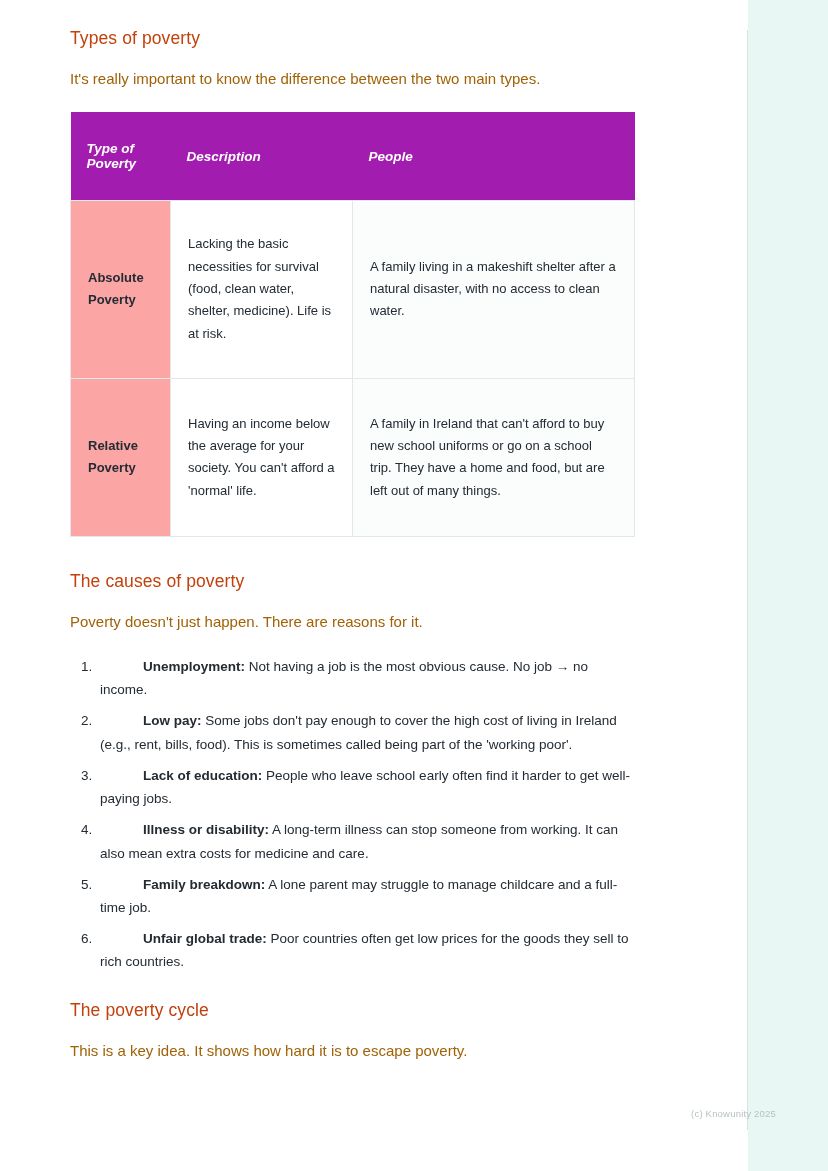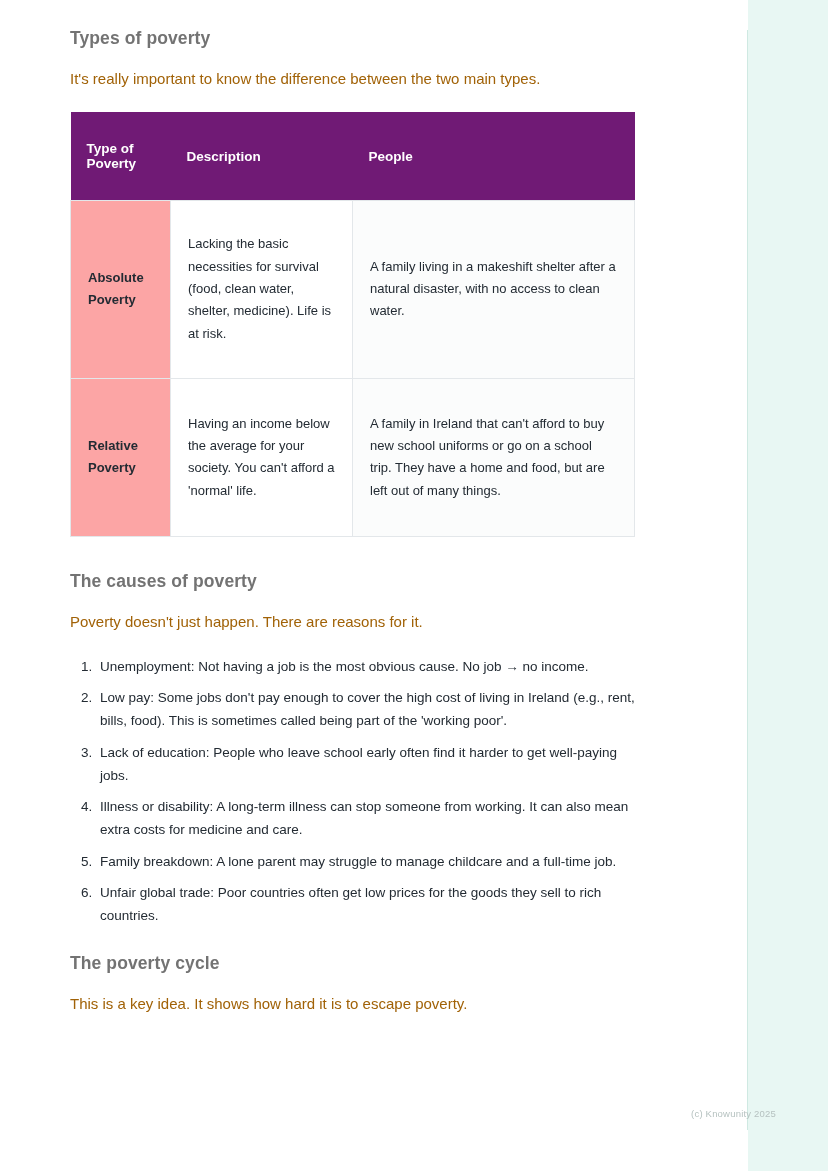--- a/index.html
+++ b/index.html
@@ -44,23 +44,23 @@
   }
 
   .content {
     position: absolute;
     left: 70px;
     top: 28px;
     width: 566px;
   }
 
   h2.section-heading {
-    color: #737373;
+    color: #c2410c;
     font-size: 17.5px;
-    font-weight: bold;
+    font-weight: normal;
     margin: 0 0 18px 0;
     letter-spacing: 0.1px;
   }
   h2.section-heading.spaced-top {
     margin-top: 34px;
   }
 
   p.body-text {
     font-size: 15px;
     line-height: 1.55;
@@ -69,29 +69,30 @@
   }
 
   
   table.types-table {
     border-collapse: collapse;
     width: 564px;
     margin: 0 0 10px 0;
     table-layout: fixed;
   }
   table.types-table th {
-    background: #701a75;
+    background: #a21caf;
     color: #ffffff;
     font-size: 13.5px;
     font-weight: bold;
     text-align: left;
     vertical-align: middle;
     padding: 14px 16px;
     border: none;
     height: 88px;
+    font-style: italic;
   }
   table.types-table th.col-type { width: 100px; }
   table.types-table th.col-desc { width: 182px; }
   table.types-table th.col-example { width: 282px; }
 
   table.types-table td {
     border: 1px solid #e3e7ea;
     font-size: 13px;
     line-height: 1.72;
     padding: 11px 17px;
@@ -115,21 +116,22 @@
     padding-left: 26px;
     font-size: 13.5px;
     line-height: 1.72;
     color: #232b33;
   }
   ol.causes-list li {
     margin-bottom: 8px;
     padding-left: 4px;
   }
   ol.causes-list li b {
-    font-weight: normal;
+    font-weight: bold;
+    margin-left: 43px;
   }
 
   .list-wrap { margin-bottom: 26px; }
 
   
   .footer-note {
     position: absolute;
     right: 52px;
     bottom: 52px;
     font-size: 9.5px;

